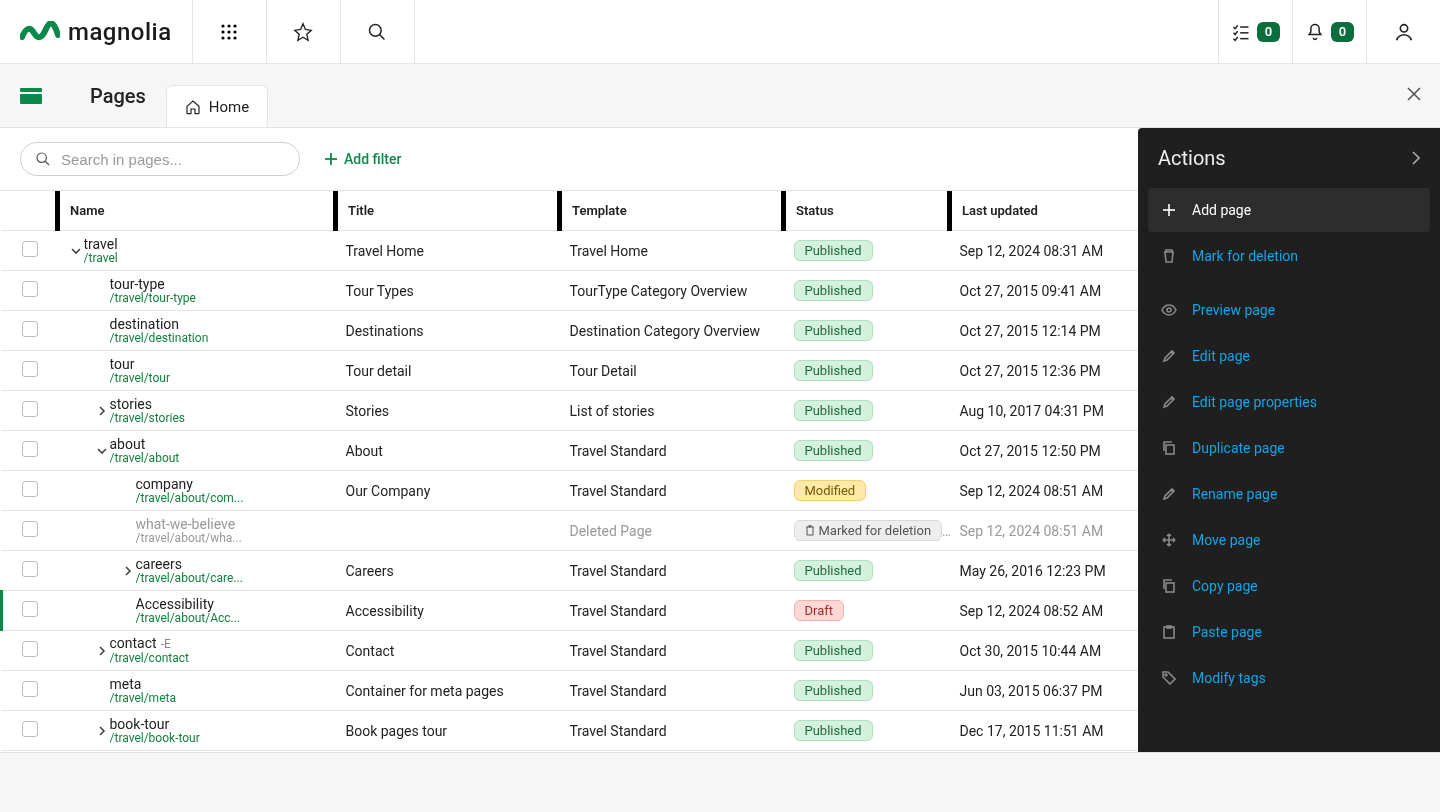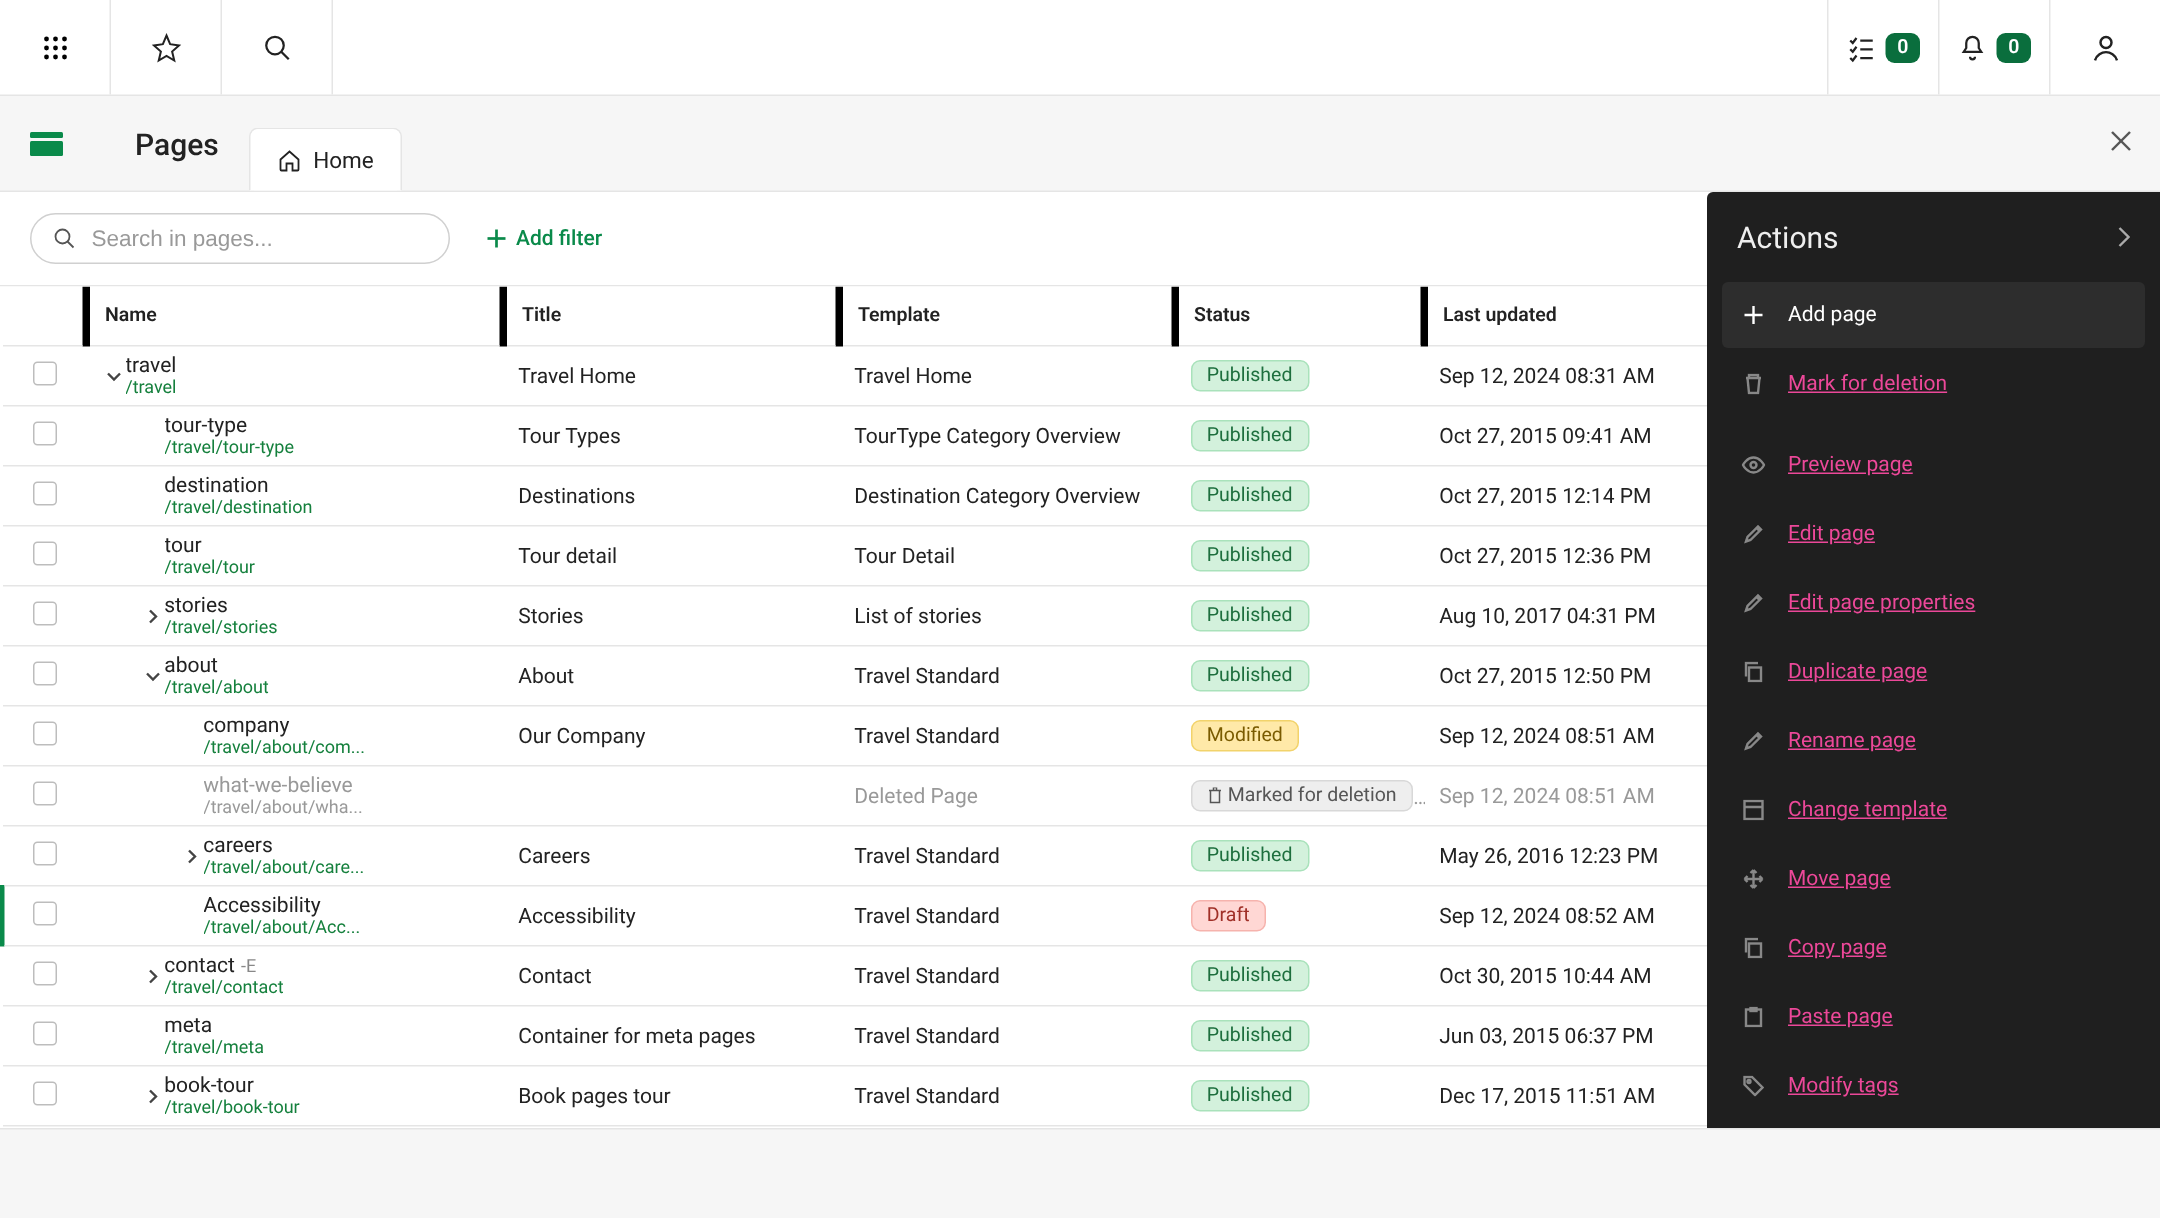--- a/index.html
+++ b/index.html
@@ -65,32 +65,38 @@
 .actions { position: absolute; right: 0; top: 128px; bottom: 60px; width: 302px; background: #1f1f1f; color: #eee; display: flex; flex-direction: column; border-top-left-radius: 4px; }
 .actions-hdr { display: flex; align-items: center; justify-content: space-between; padding: 18px 20px 14px; }
 .actions-hdr .ttl { font-size: 20px; font-weight: 400; }
 .actions-list { flex: 1; overflow-y: auto; padding: 4px 10px 10px 10px; }
 .actions-list::-webkit-scrollbar { width: 6px; }
 .actions-list::-webkit-scrollbar-thumb { background: #555; border-radius: 3px; }
 .act { display: flex; align-items: center; gap: 14px; padding: 14px 12px; border-radius: 4px; margin-bottom: 2px; cursor: pointer; }
 .act .ic { width: 18px; display: flex; justify-content: center; color: #888; }
 .act.enabled { background: #2d2d2d; color: #fff; }
 .act.enabled .ic { color: #fff; }
-.act.disabled { color: #ec4899; text-decoration: underline; }
+.act.disabled { color: #0ea5e9; }
 .act-gap { height: 8px; }
 
 
 .footer { position: absolute; bottom: 0; left: 0; right: 0; height: 60px; background: #f6f6f6; border-top: 1px solid #e5e5e5; }
 
 svg { display: block; }
 </style>
 </head>
 <body>
 
 <div class="topbar">
+  <div class="logo">
+    <svg width="40" height="22" viewBox="0 0 40 22">
+      <path d="M2 16 Q 8 2, 14 12 T 26 8 T 38 14" stroke="#0a8a4a" stroke-width="6" fill="none" stroke-linecap="round"></path>
+    </svg>
+    <span class="brand">magnolia</span>
+  </div>
   <div class="iconbtn">
     <svg width="18" height="18" viewBox="0 0 18 18">
       <circle cx="3" cy="3" r="1.6"></circle>
         <circle cx="9" cy="3" r="1.6"></circle>
         <circle cx="15" cy="3" r="1.6"></circle>
       <circle cx="3" cy="9" r="1.6"></circle>
         <circle cx="9" cy="9" r="1.6"></circle>
         <circle cx="15" cy="9" r="1.6"></circle>
       <circle cx="3" cy="15" r="1.6"></circle>
         <circle cx="9" cy="15" r="1.6"></circle>
@@ -508,29 +514,20 @@
         <span class="ic">
           <svg width="14" height="14" viewBox="0 0 14 14">
             <path d="M2 12l1-3 7-7 2 2-7 7-3 1zM9 3l2 2" fill="none" stroke="currentColor" stroke-width="1.6"></path>
           </svg>
         </span>
         <span>Rename page</span>
       </div>
       <div class="act disabled">
         <span class="ic">
           <svg width="14" height="14" viewBox="0 0 14 14">
-            <rect x="1" y="1" width="12" height="12" fill="none" stroke="currentColor" stroke-width="1.6"></rect>
-            <line x1="1" y1="5" x2="13" y2="5" fill="none" stroke="currentColor" stroke-width="1.6"></line>
-          </svg>
-        </span>
-        <span>Change template</span>
-      </div>
-      <div class="act disabled">
-        <span class="ic">
-          <svg width="14" height="14" viewBox="0 0 14 14">
             <path d="M7 1v12M1 7h12M7 1l-2 2M7 1l2 2M7 13l-2-2M7 13l2-2M1 7l2-2M1 7l2 2M13 7l-2-2M13 7l-2 2" fill="none" stroke="currentColor" stroke-width="1.6"></path>
           </svg>
         </span>
         <span>Move page</span>
       </div>
       <div class="act disabled">
         <span class="ic">
           <svg width="14" height="14" viewBox="0 0 14 14">
             <rect x="4" y="4" width="8" height="9" fill="none" stroke="currentColor" stroke-width="1.6"></rect>
             <path d="M2 10V1h8" fill="none" stroke="currentColor" stroke-width="1.6"></path>

